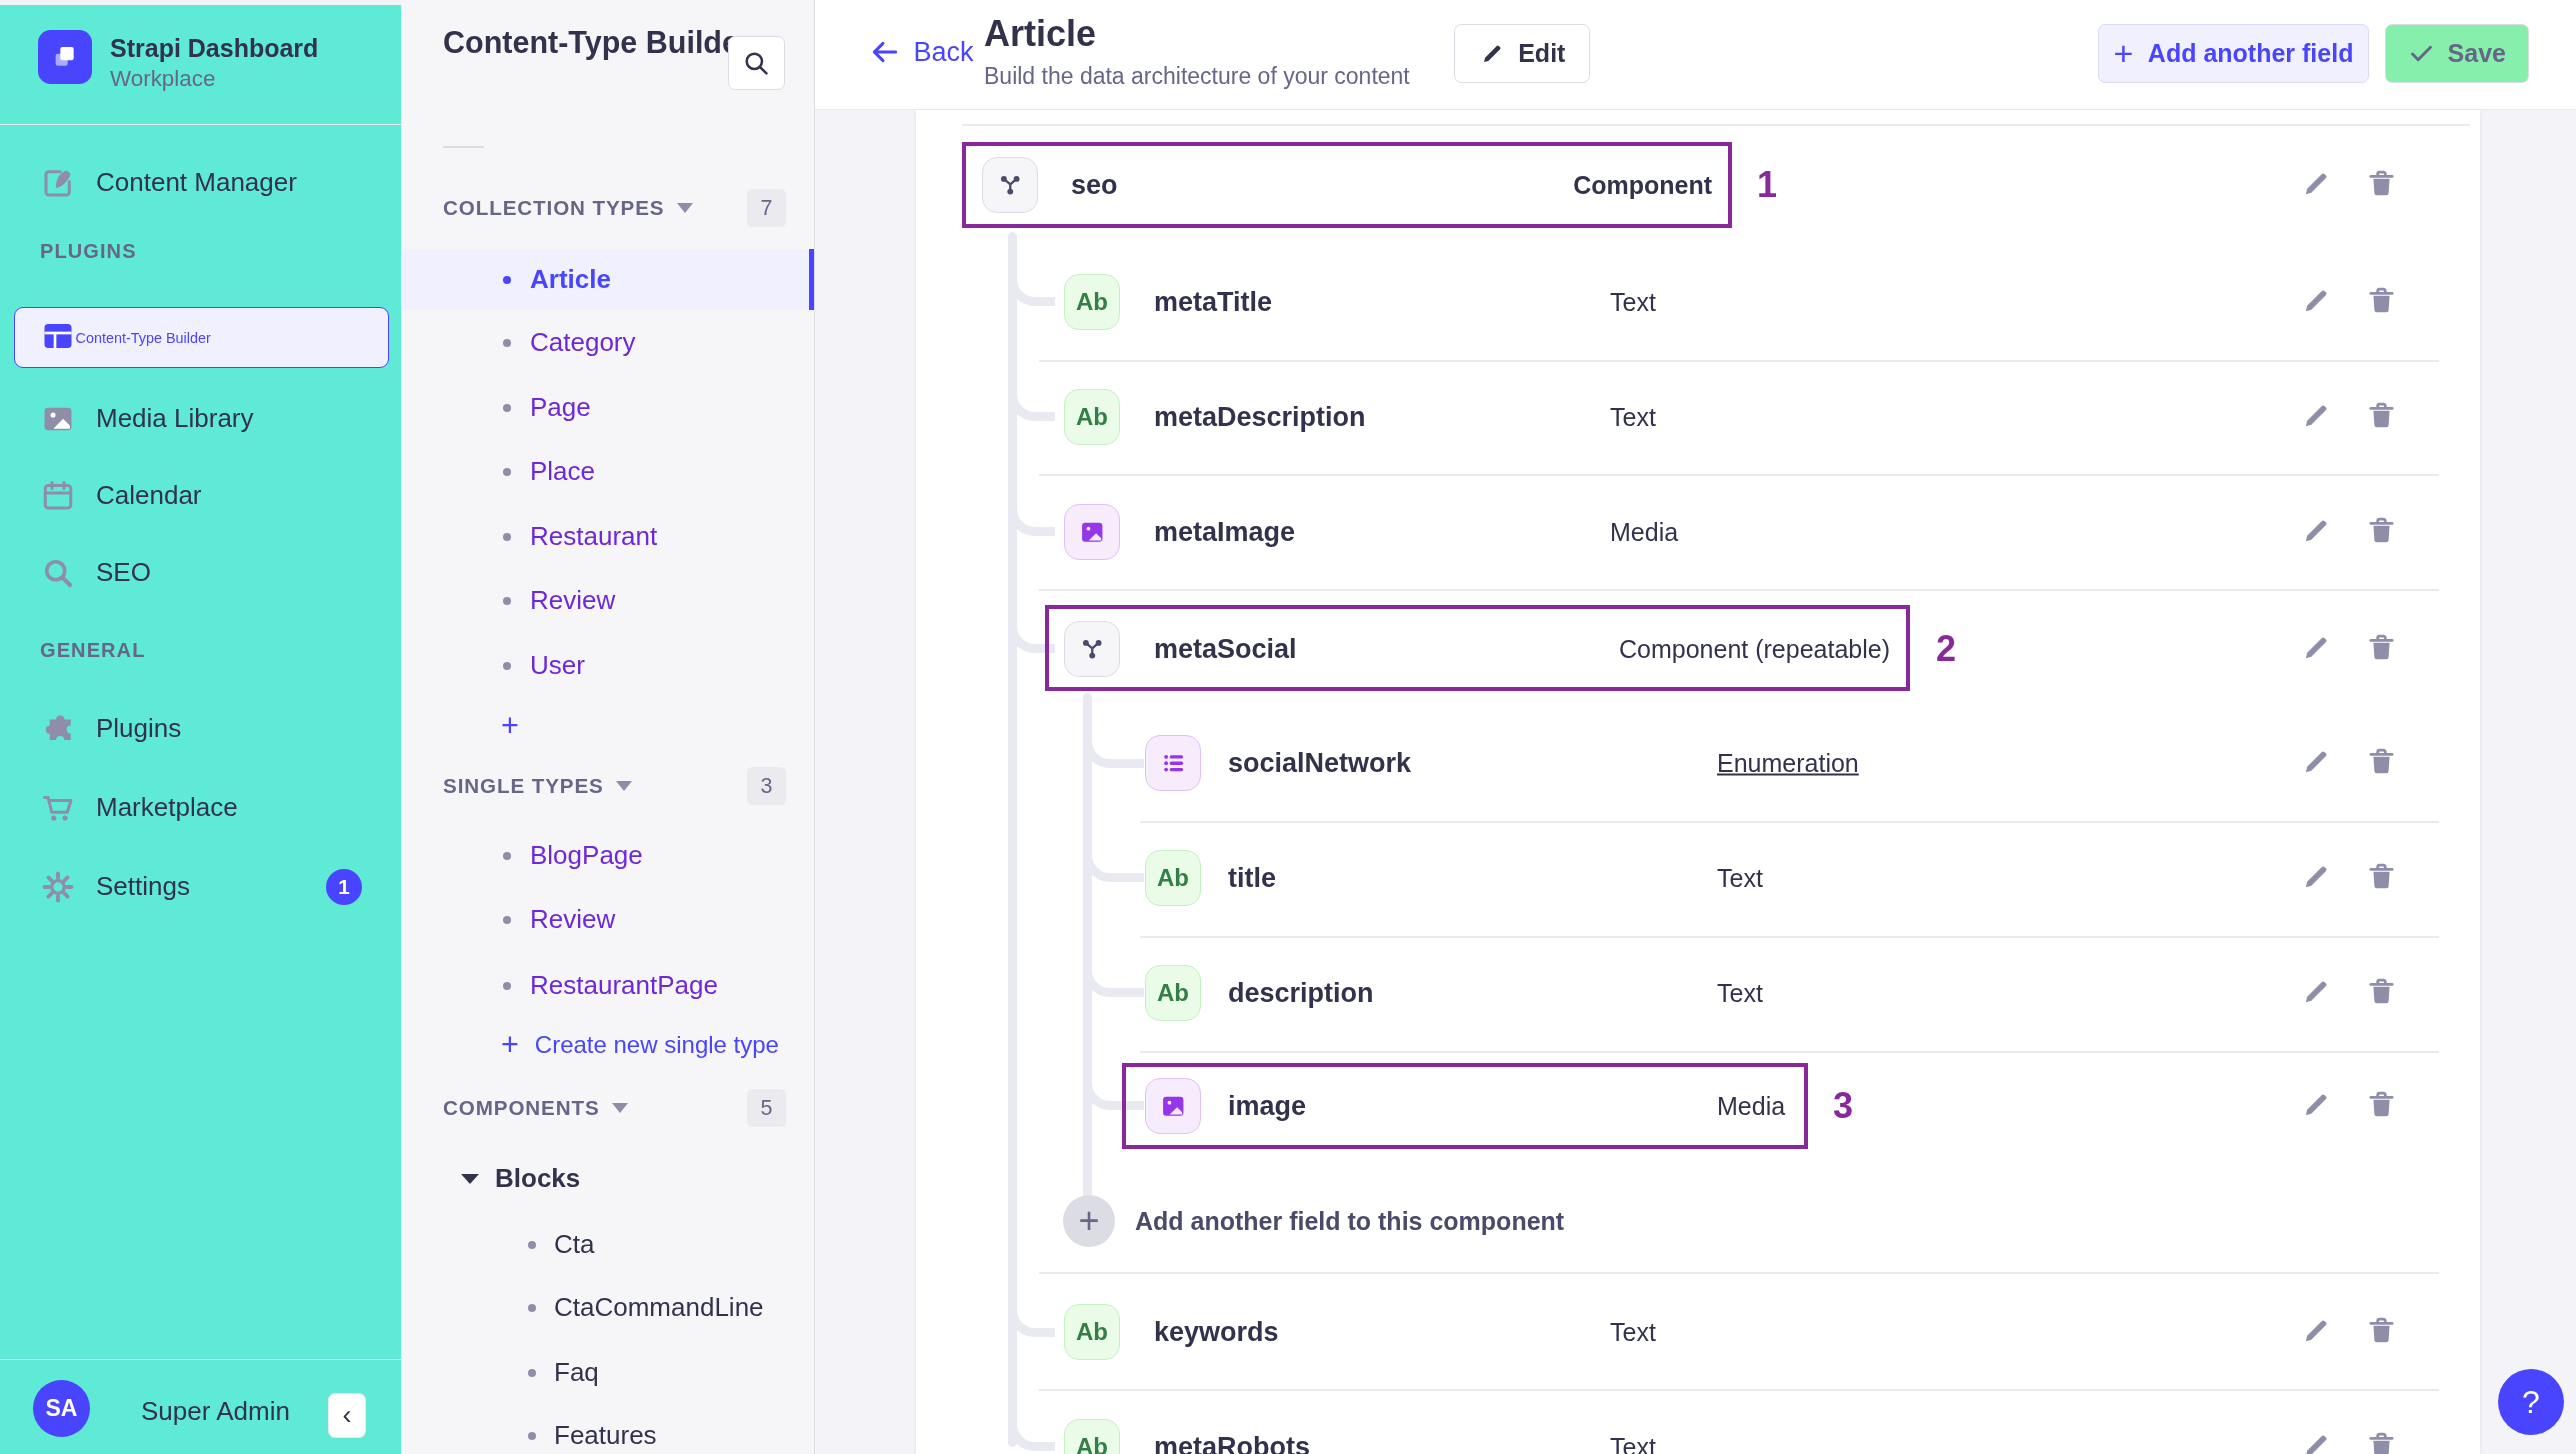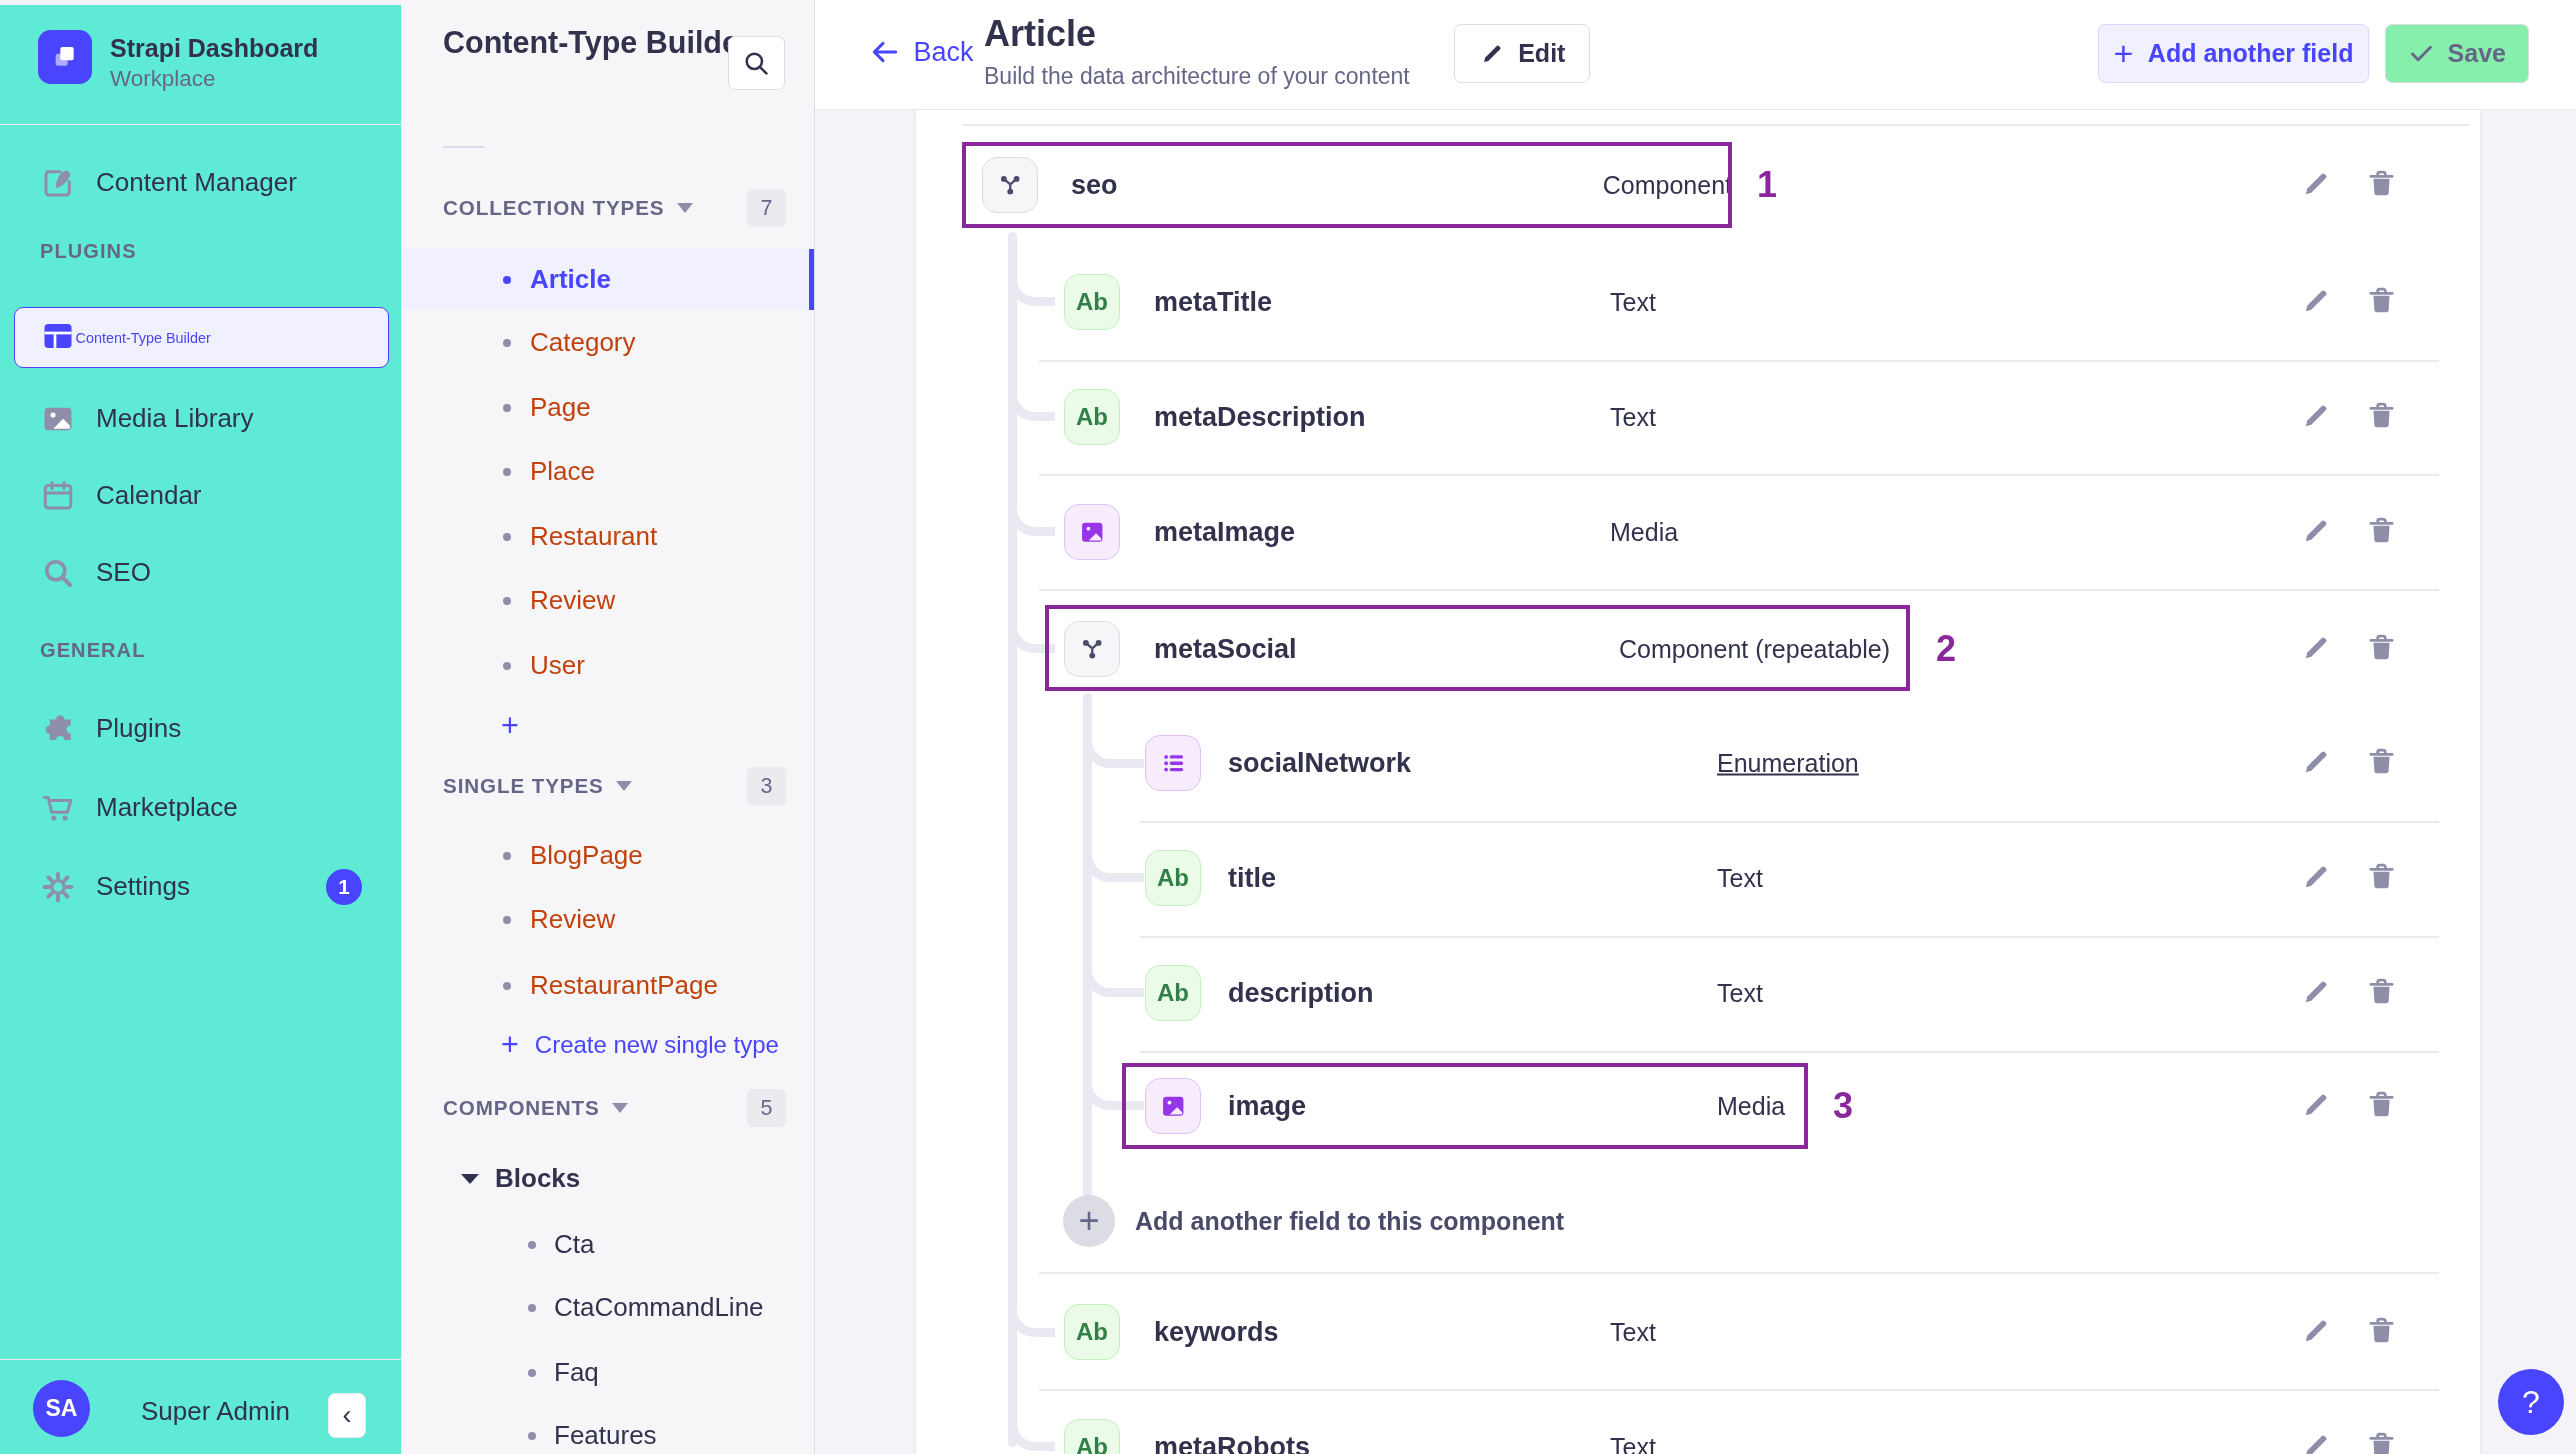--- a/index.html
+++ b/index.html
@@ -29,21 +29,21 @@
   
   #subnav{left:402px;top:0;width:413px;height:1454px;background:#f6f6f9;border-right:0.9px solid #dcdce4;box-sizing:border-box;}
   .sn-title{left:41px;top:23px;width:314px;font-size:30.5px;line-height:38px;font-weight:700;color:#32324d;}
   .search-btn{left:326px;top:36px;width:57px;height:54px;background:#fff;border:0.9px solid #dcdce4;border-radius:7.2px;display:flex;align-items:center;justify-content:center;box-sizing:border-box;}
   .sn-mini-divider{left:41px;top:146px;width:41px;height:1.8px;background:#dcdce4;}
   .sn-group-hdr{left:41px;height:36px;display:flex;align-items:center;font-size:20.6px;font-weight:700;color:#666687;letter-spacing:0.9px;}
   .sn-chev{width:0;height:0;border-left:8px solid transparent;border-right:8px solid transparent;border-top:10px solid #8e8ea9;margin-left:12.6px;}
   .sn-badge{left:345px;width:39px;height:38px;background:#eaeaef;border-radius:5.4px;color:#666687;font-size:21.5px;display:flex;align-items:center;justify-content:center;}
   .sn-item{left:0;width:412px;height:61px;display:flex;align-items:center;}
   .sn-item .dot{width:8px;height:8px;border-radius:4.5px;background:#8e8ea9;margin-left:101px;flex:0 0 auto;}
-  .sn-item .lb{margin-left:19px;font-size:26px;color:#c2410c;}
+  .sn-item .lb{margin-left:19px;font-size:26px;color:#6d28d9;}
   .sn-item.active{background:#f0f0ff;}
   .sn-item.active .dot{background:#4945ff;}
   .sn-item.active .lb{color:#4945ff;font-weight:600;}
   .sn-item.active .bar{position:absolute;right:0;top:0;width:5.4px;height:100%;background:#4945ff;}
   .sn-action{left:0;width:412px;height:57px;display:flex;align-items:center;color:#4945ff;}
   .sn-action .plus{margin-left:99px;font-size:30.5px;font-weight:400;line-height:27px;}
   .sn-action .lb{margin-left:16px;font-size:24px;font-weight:500;}
   .sn-tree{left:0;width:412px;height:61px;display:flex;align-items:center;}
   .sn-tree .tchev{width:0;height:0;border-left:9px solid transparent;border-right:9px solid transparent;border-top:10.8px solid #32324d;margin-left:59px;}
   .sn-tree .lb{margin-left:16px;font-size:26px;font-weight:600;color:#32324d;}
@@ -338,21 +338,21 @@
         <svg width="30.5" height="30.5" viewBox="0 0 24 24">
           <line x1="7" y1="7" x2="12" y2="11.3" stroke="#4a4a6a" stroke-width="1.8"></line>
           <line x1="17" y1="7" x2="12" y2="11.3" stroke="#4a4a6a" stroke-width="1.8"></line>
           <line x1="12" y1="11.3" x2="12" y2="17" stroke="#4a4a6a" stroke-width="1.8"></line>
           <circle cx="7" cy="7" r="2.3" fill="#4a4a6a"></circle>
           <circle cx="17" cy="7" r="2.3" fill="#4a4a6a"></circle>
           <circle cx="12" cy="17" r="2.3" fill="#4a4a6a"></circle>
         </svg>
       </div>
       <div class="f-name" style="left: 155px;">seo</div>
-      <div class="f-type" style="right: 748px;">Component</div>
+      <div class="f-type" style="right: 768px; font-weight: bold;">Component</div>
       <div class="row-action" style="left: 1400px; top: 0px;">
         <span><svg width="34" height="34" viewBox="0 0 24 24">
             <path d="M4.5 19.5l.9-3.8L15.8 5.3a1.3 1.3 0 0 1 1.8 0l1.1 1.1a1.3 1.3 0 0 1 0 1.8L8.3 18.6z" fill="#8e8ea9"></path>
           </svg></span>
       </div>
       <div class="row-action" style="left: 1465px; top: 0px;">
         <span><svg width="34" height="34" viewBox="0 0 24 24">
             <line x1="4.5" y1="7" x2="19.5" y2="7" stroke="#8e8ea9" stroke-width="2" stroke-linecap="round"></line>
             <path d="M9.3 6.5V5.4A1.4 1.4 0 0 1 10.7 4h2.6a1.4 1.4 0 0 1 1.4 1.4v1.1" fill="none" stroke="#8e8ea9" stroke-width="2"></path>
             <path d="M6.3 8.6l.7 10.2a1.6 1.6 0 0 0 1.6 1.5h6.8a1.6 1.6 0 0 0 1.6-1.5l.7-10.2z" fill="#8e8ea9"></path>

